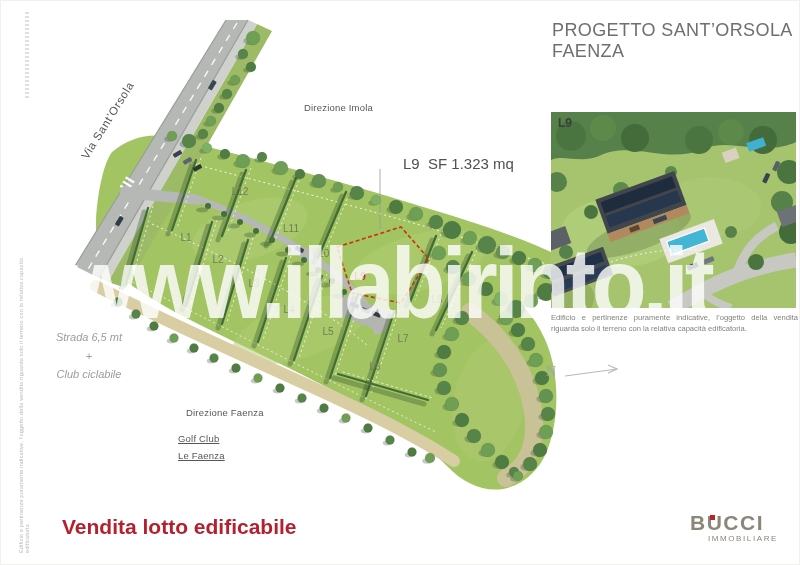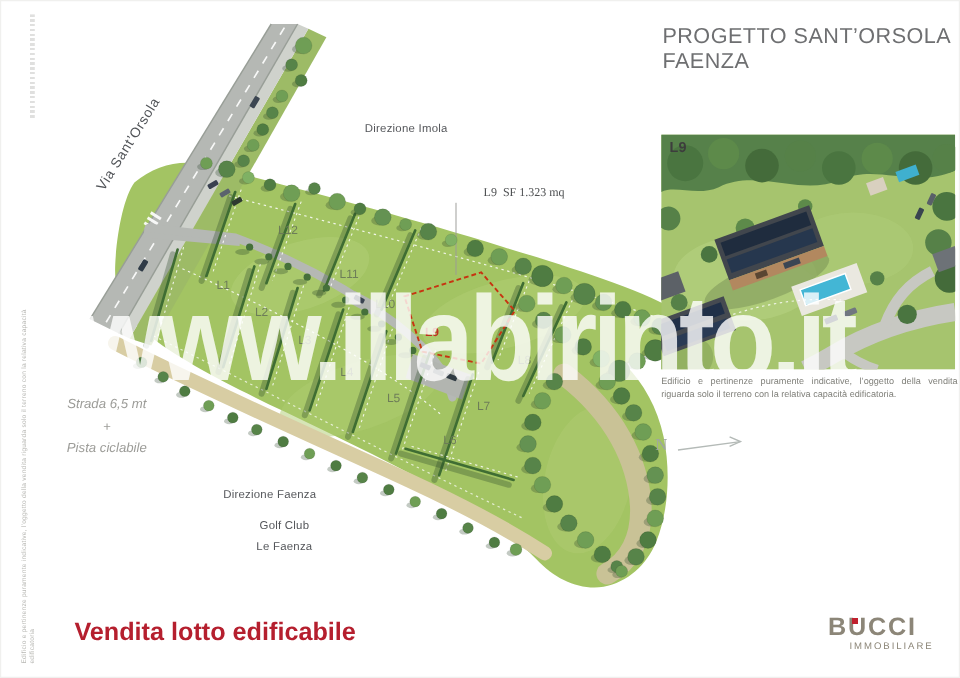--- a/index.html
+++ b/index.html
@@ -9,22 +9,22 @@
   }
   .page{position:absolute;inset:0;box-shadow:inset 0 0 0 1px #f0f0ee;}
   .abs{position:absolute;}
   
   .project-title{left:552px;top:20px;font-size:18px;color:#6e6f71;letter-spacing:.4px;z-index:6;}
   .lot-headline{left:549px;top:42px;font-size:24px;font-weight:bold;color:#c0202e;letter-spacing:.2px;z-index:6;}
   
   .map-label{color:#54565a;font-size:9.5px;letter-spacing:.2px;z-index:6;}
   .street-label{left:84px;top:152px;width:112px;font-size:11.5px;color:#515458;letter-spacing:.6px;
     transform:rotate(-58deg);transform-origin:left center;z-index:6;}
-  .callout-label{left:403px;top:155px;font-size:10px;color:#4e5052;white-space:pre;z-index:6;font-family:Liberation Serif, serif;}
-  .golf-block{left:192px;top:431px;width:90px;text-align:center;line-height:1.75;z-index:6;}
+  .callout-label{left:403px;top:155px;font-size:15px;color:#4e5052;white-space:pre;z-index:6;}
+  .golf-block{left:178px;top:431px;width:90px;text-align:left;line-height:1.75;z-index:6;text-decoration:underline;}
   .road-note{left:54px;top:328px;width:70px;text-align:center;font-style:italic;font-size:11px;
     color:#9c9c98;line-height:1.7;z-index:6;}
   
   .inset-photo{left:551px;top:112px;z-index:2;}
   .inset-tag{left:558px;top:116px;font-size:12px;font-weight:bold;color:#3d3d3d;z-index:6;}
   .inset-caption{left:551px;top:312px;width:247px;font-size:7.6px;color:#82827c;
     text-align:justify;line-height:1.5;z-index:6;}
   
   .compass{left:546px;top:362px;z-index:6;}
   .compass-n{font-family:"Liberation Serif",serif;font-size:14px;color:#9fa5a3;}
@@ -402,21 +402,21 @@
   <div class="abs map-label" style="left:304px;top:102px;">Direzione Imola</div>
   <div class="abs callout-label">L9  SF 1.323 mq</div>
   <div class="abs map-label" style="left:186px;top:407px;text-align:center;">Direzione Faenza</div>
   <div class="abs map-label golf-block">
     <div>Golf Club</div>
     <div>Le Faenza</div>
   </div>
   <div class="abs road-note">
     <div>Strada 6,5 mt</div>
     <div>+</div>
-    <div>Pista ciclabile</div>
+    <div>Club ciclabile</div>
   </div>
 
   <div class="abs inset-tag">L9</div>
   <div class="abs inset-caption">Edificio e pertinenze puramente indicative, l’oggetto della vendita riguarda solo il terreno con la relativa capacità edificatoria.</div>
 
   <div class="abs compass">
     <span class="compass-n">N</span>
     <svg width="64" height="18" viewBox="0 0 64 18" style="vertical-align:middle">
       <line x1="4" y1="13" x2="56" y2="6" stroke="#b4bab7" stroke-width="1.2"></line>
       <polyline points="47,2 56,6 47,10" fill="none" stroke="#b4bab7" stroke-width="1.2"></polyline>

